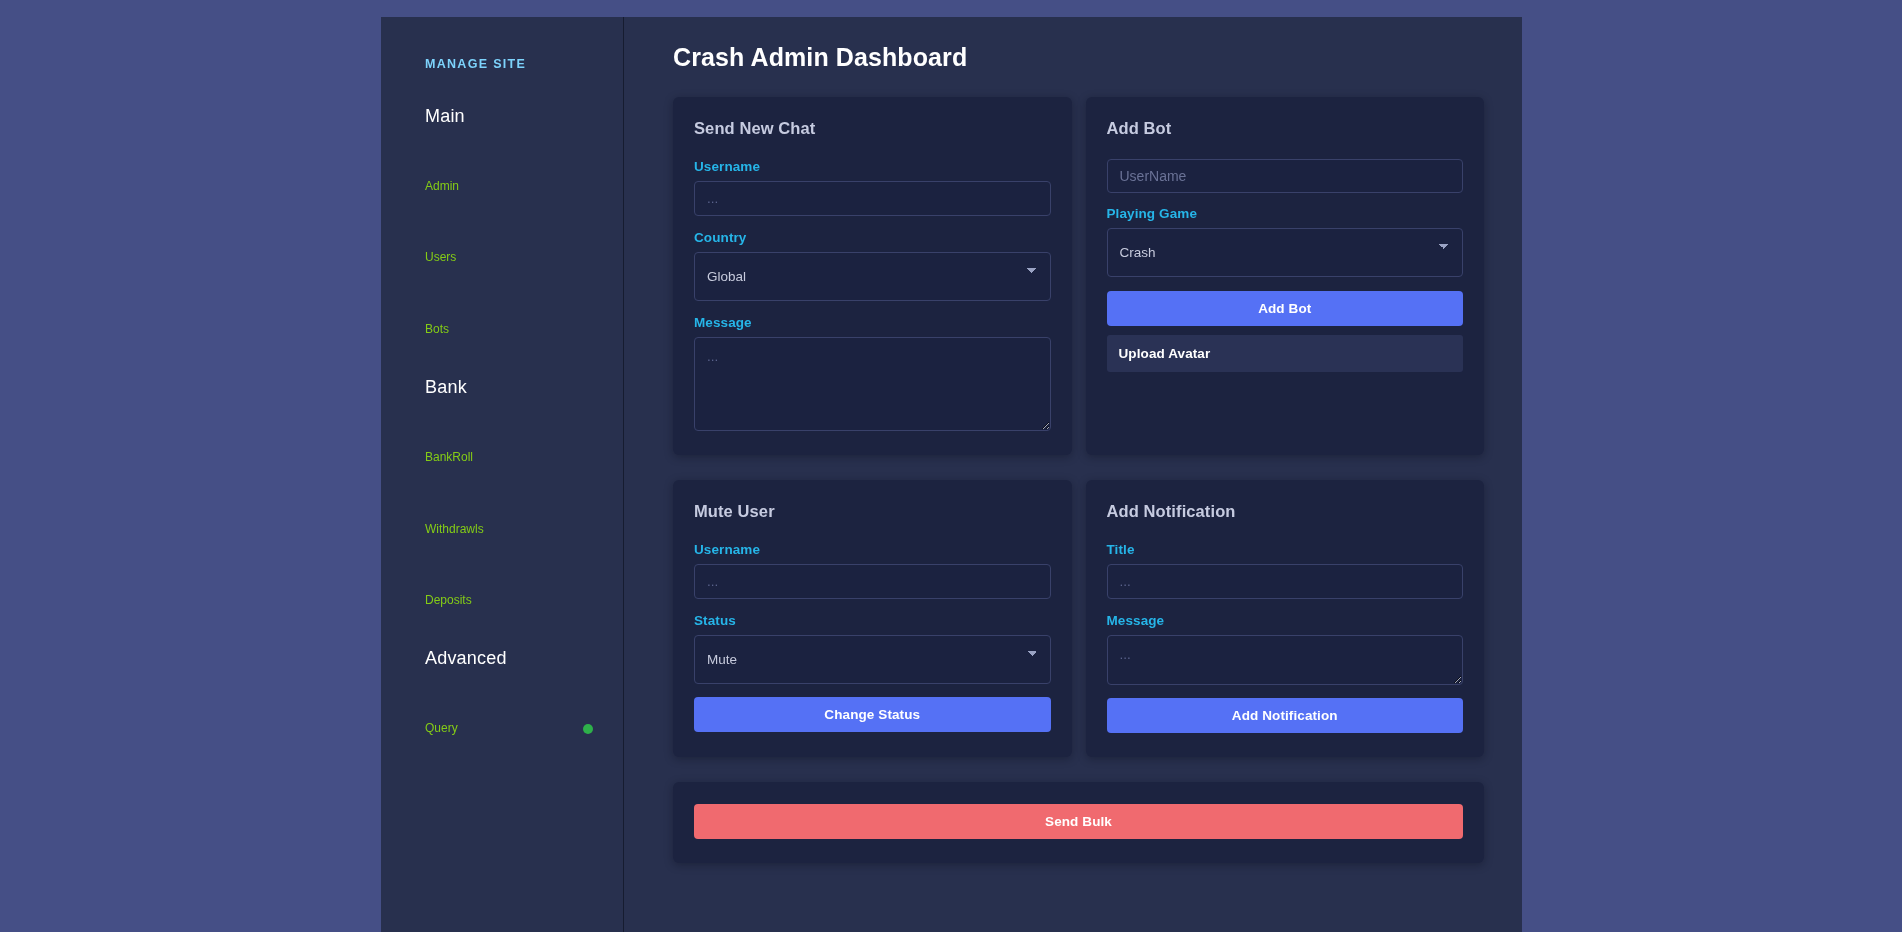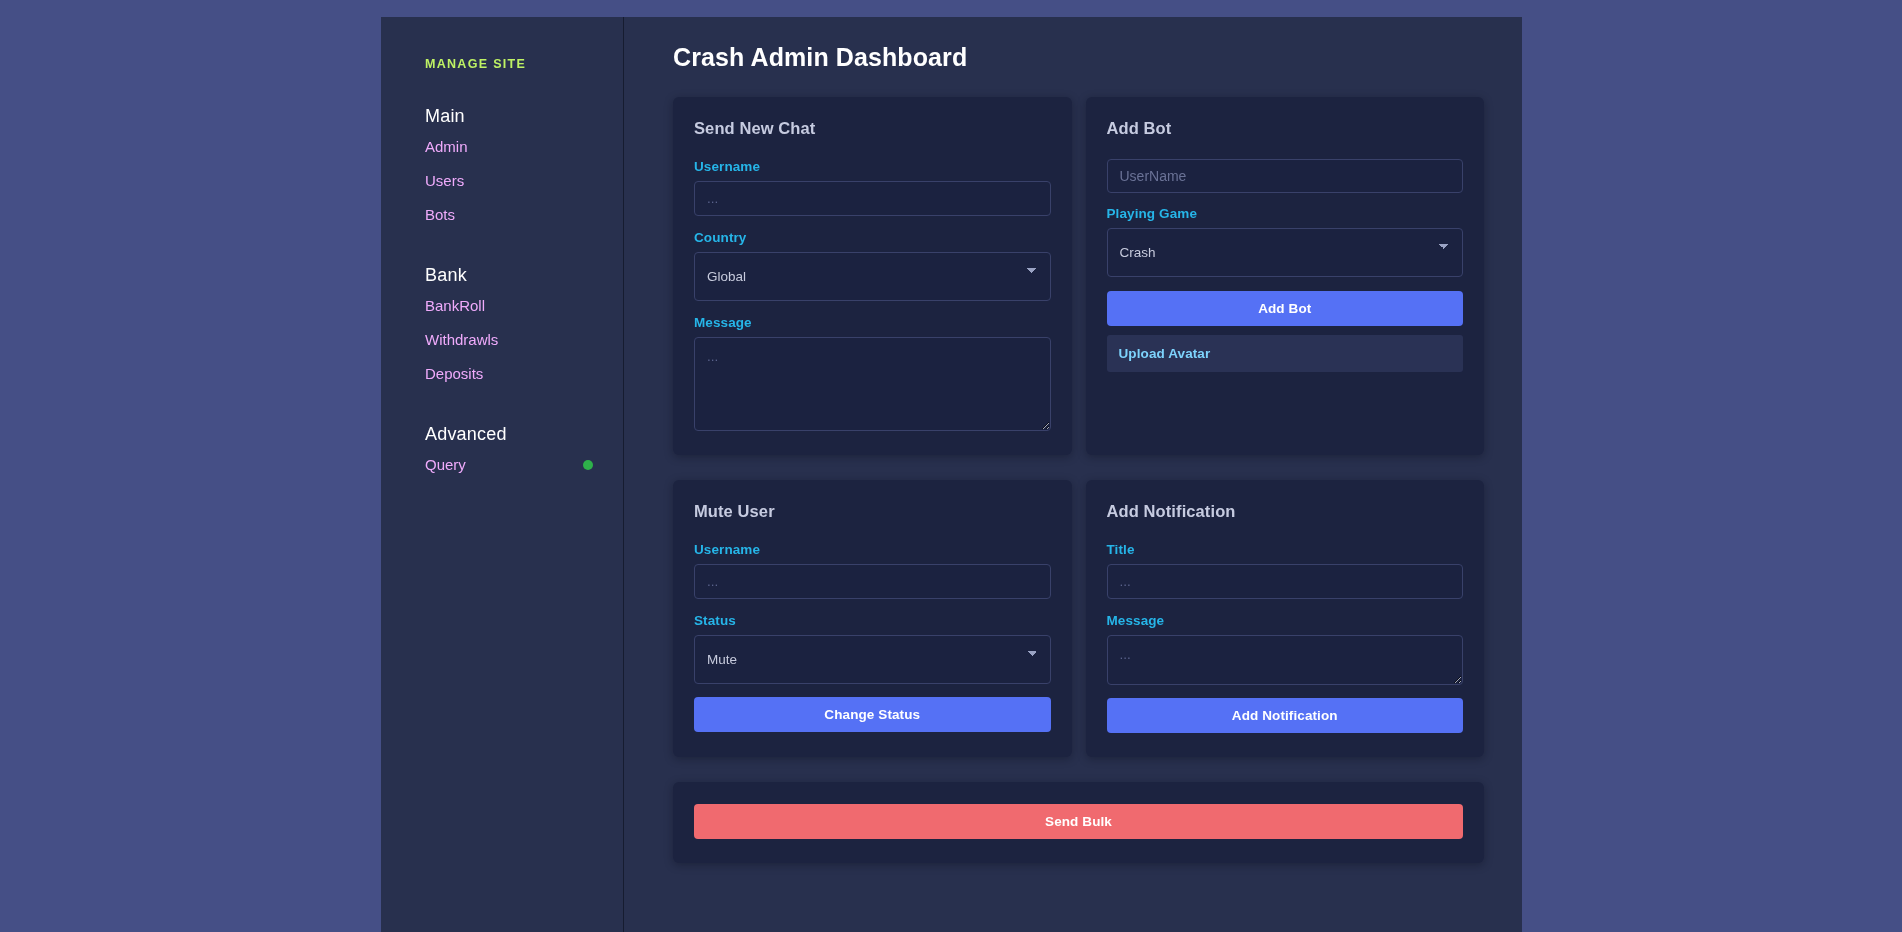--- a/index.html
+++ b/index.html
@@ -33,21 +33,21 @@
   .sidebar {
     width: 243px;
     flex: 0 0 243px;
     background: #28304e;
     border-right: 1px solid #161c30;
     padding: 0;
     position: relative;
   }
 
   .brand {
-    color: #bef264;
+    color: #7dd3fc;
     font-size: 12.5px;
     font-weight: bold;
     letter-spacing: 1.3px;
     padding: 40px 0 0 44px;
   }
 
   .nav-group { margin-top: 33px; }
   .nav-group.first { margin-top: 35px; }
 
   .nav-heading {
@@ -55,25 +55,26 @@
     font-size: 18px;
     font-weight: normal;
     padding: 0 0 3px 44px;
     letter-spacing: 0.2px;
   }
 
   .nav-item {
     display: flex;
     align-items: center;
     justify-content: space-between;
-    color: #f0abfc;
-    font-size: 15px;
+    color: #84cc16;
+    font-size: 12px;
     padding: 8px 30px 8px 44px;
     cursor: pointer;
     text-decoration: none;
+    margin-top: 41px;
   }
   .nav-item .label { line-height: 1.2; }
 
   .status-dot {
     width: 10px;
     height: 10px;
     border-radius: 50%;
     background: #2eb04a;
     flex: 0 0 10px;
   }
@@ -200,21 +201,21 @@
   .btn-danger { background: #f06a6f; }
 
   .btn-mt { margin-top: 13px; }
 
   .file-input {
     display: block;
     width: 100%;
     background: #2a3255;
     border: none;
     border-radius: 3px;
-    color: #7dd3fc;
+    color: #ffffff;
     font-family: "Liberation Sans", sans-serif;
     font-size: 13.5px;
     font-weight: bold;
     text-align: left;
     padding: 11px 12px;
     margin-top: 9px;
     cursor: pointer;
     letter-spacing: 0.1px;
   }
 

